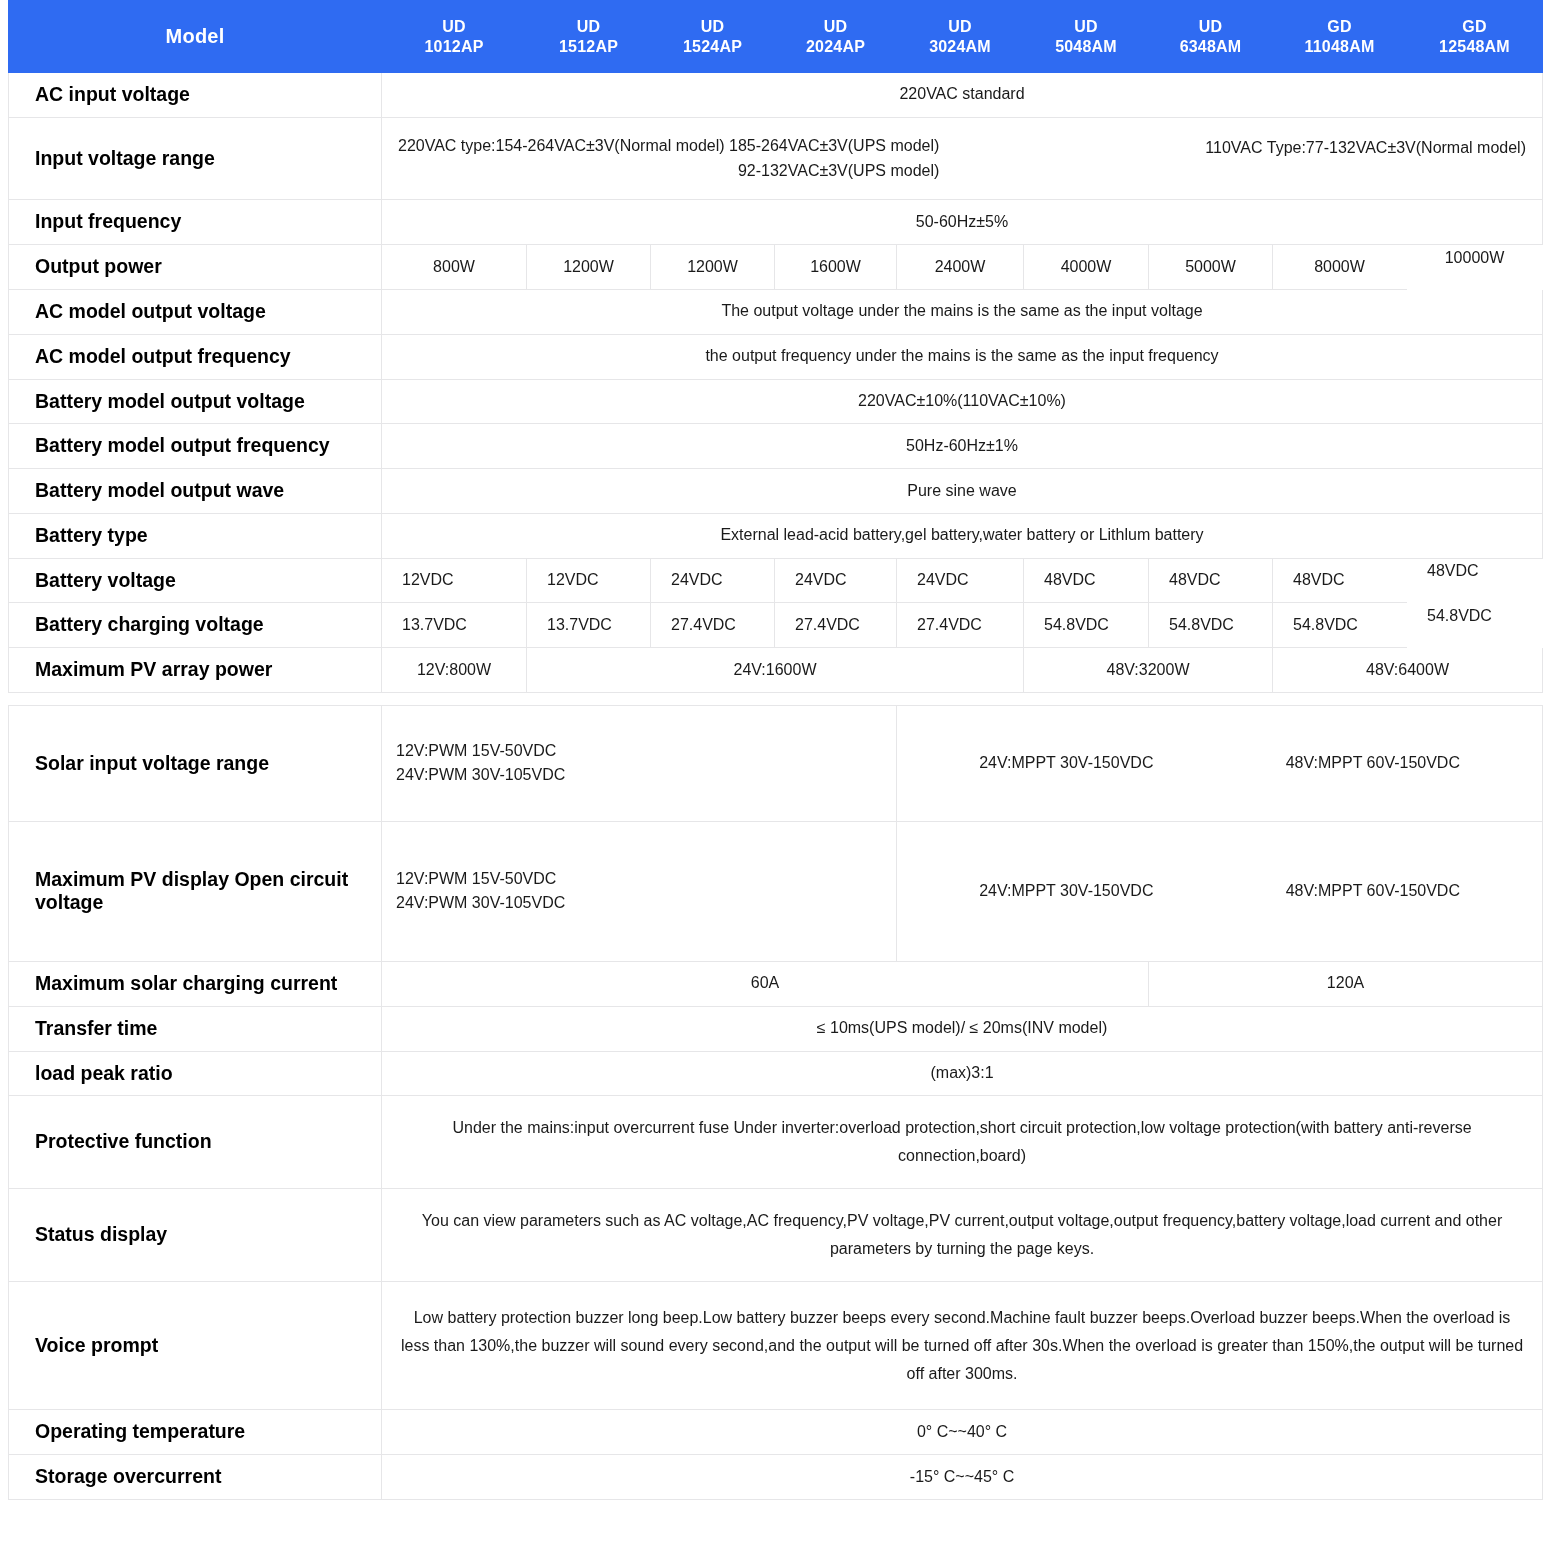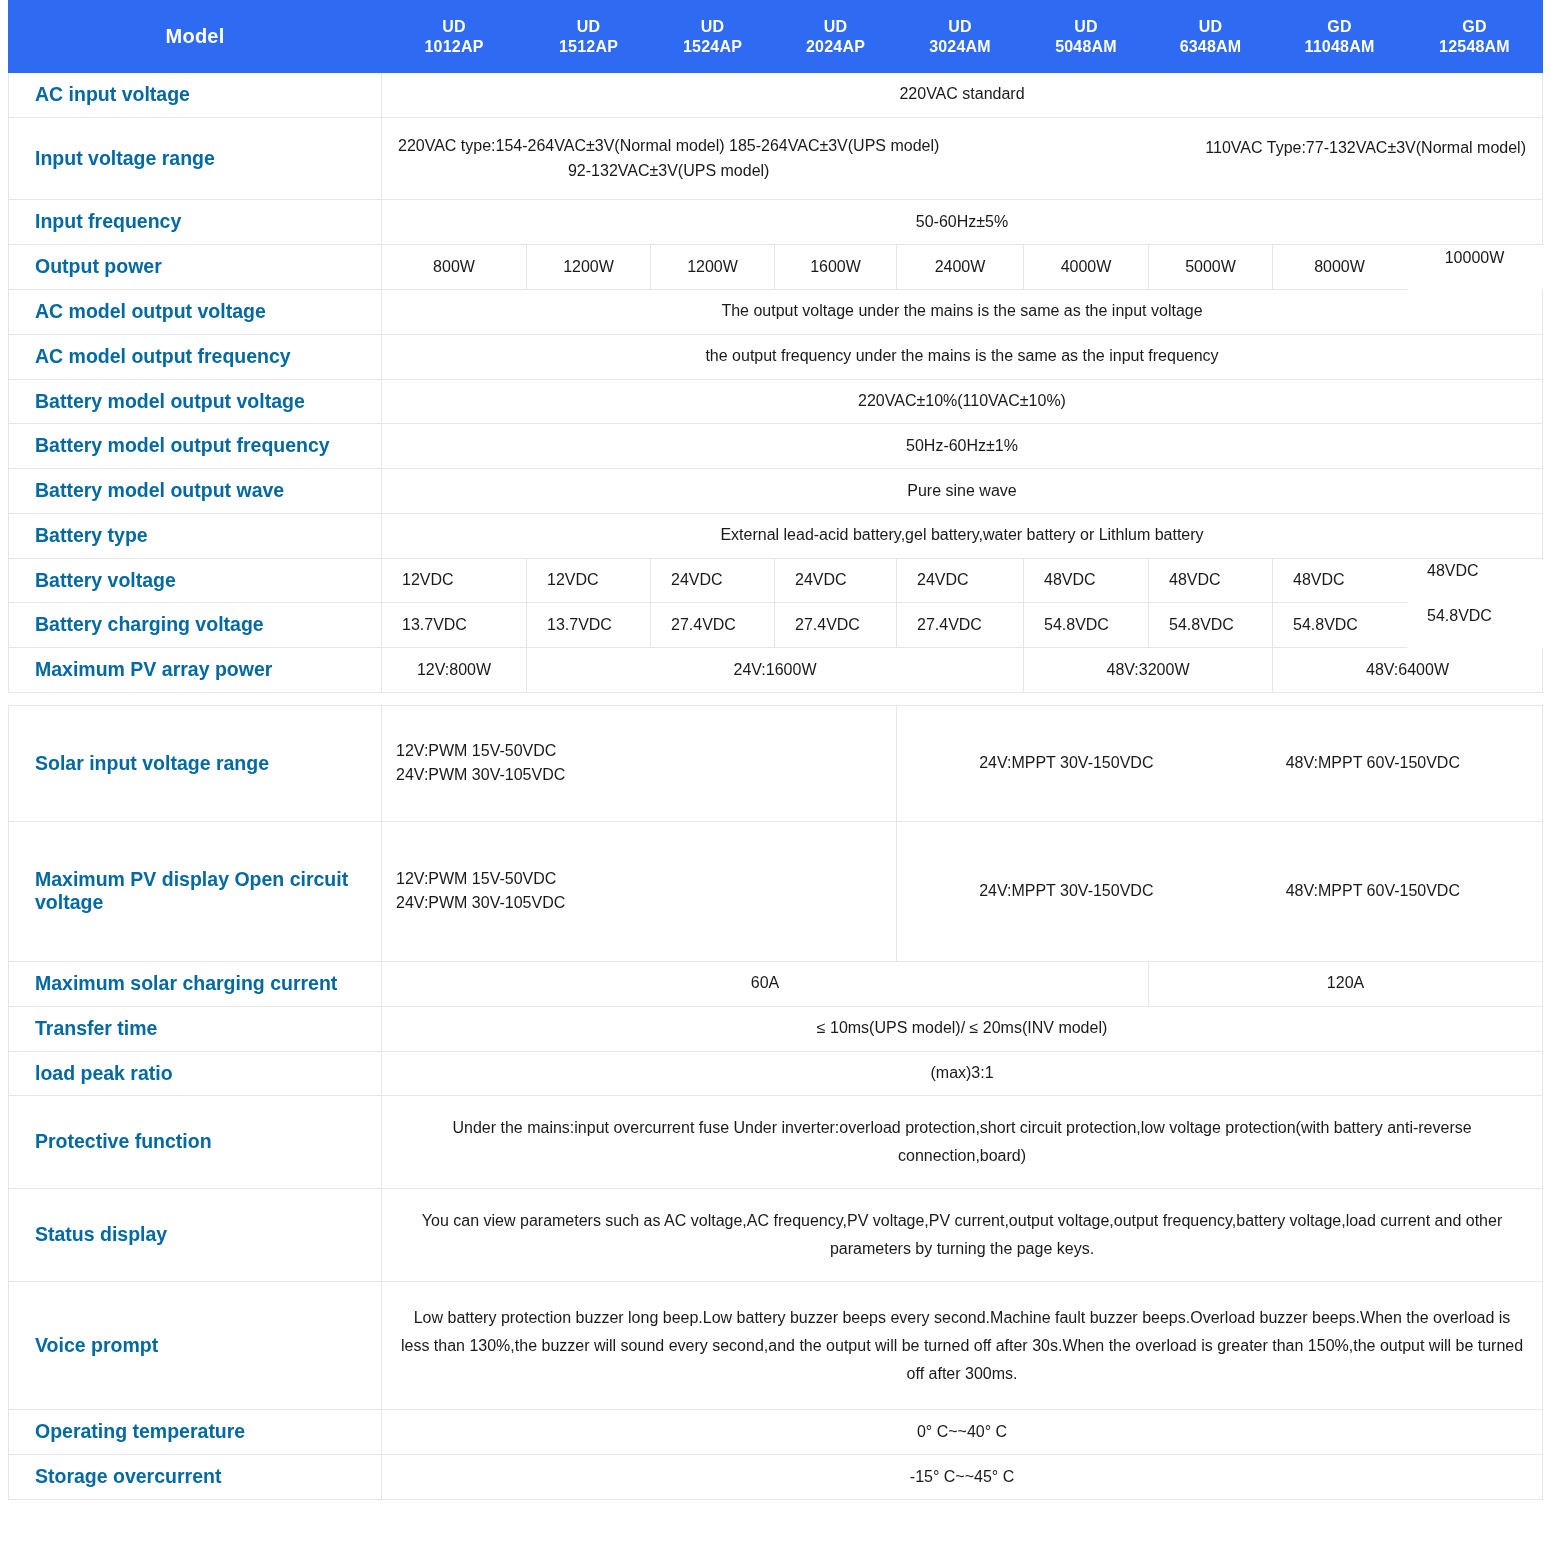--- a/index.html
+++ b/index.html
@@ -40,21 +40,21 @@
     letter-spacing: .2px;
   }
   thead th.model-head { font-size: 20px; }
   thead th .l1 { display: block; }
   thead th .l2 { display: block; }
 
   
   td.lbl {
     font-weight: bold;
     font-size: 19.5px;
-    color: #0369a1;
+    color: #000000;
     text-align: left;
     padding: 10px 6px 10px 26px;
     line-height: 1.22;
   }
   
   td.val {
     font-size: 16px;
     color: #1a1a1a;
     text-align: center;
     padding: 9px 6px;
@@ -150,21 +150,21 @@
         <td class="lbl">AC input voltage</td>
         <td class="val" colspan="9">220VAC standard</td>
       </tr>
 
       <tr>
         <td class="lbl">Input voltage range</td>
         <td class="val tall" colspan="9">
           <div style="display:flex;align-items:flex-start;justify-content:space-between;padding:0 6px;">
             <div style="text-align:left;flex:0 0 auto;max-width:58%;">
               <div>220VAC type:154-264VAC±3V(Normal model) 185-264VAC±3V(UPS model)</div>
-              <div style="text-align:center;">92-132VAC±3V(UPS model)</div>
+              <div style="text-align:right;">92-132VAC±3V(UPS model)</div>
             </div>
             <div style="flex:0 0 auto;padding-top:2px;">110VAC Type:77-132VAC±3V(Normal model)</div>
           </div>
         </td>
       </tr>
 
       <tr>
         <td class="lbl">Input frequency</td>
         <td class="val" colspan="9">50-60Hz±5%</td>
       </tr>

